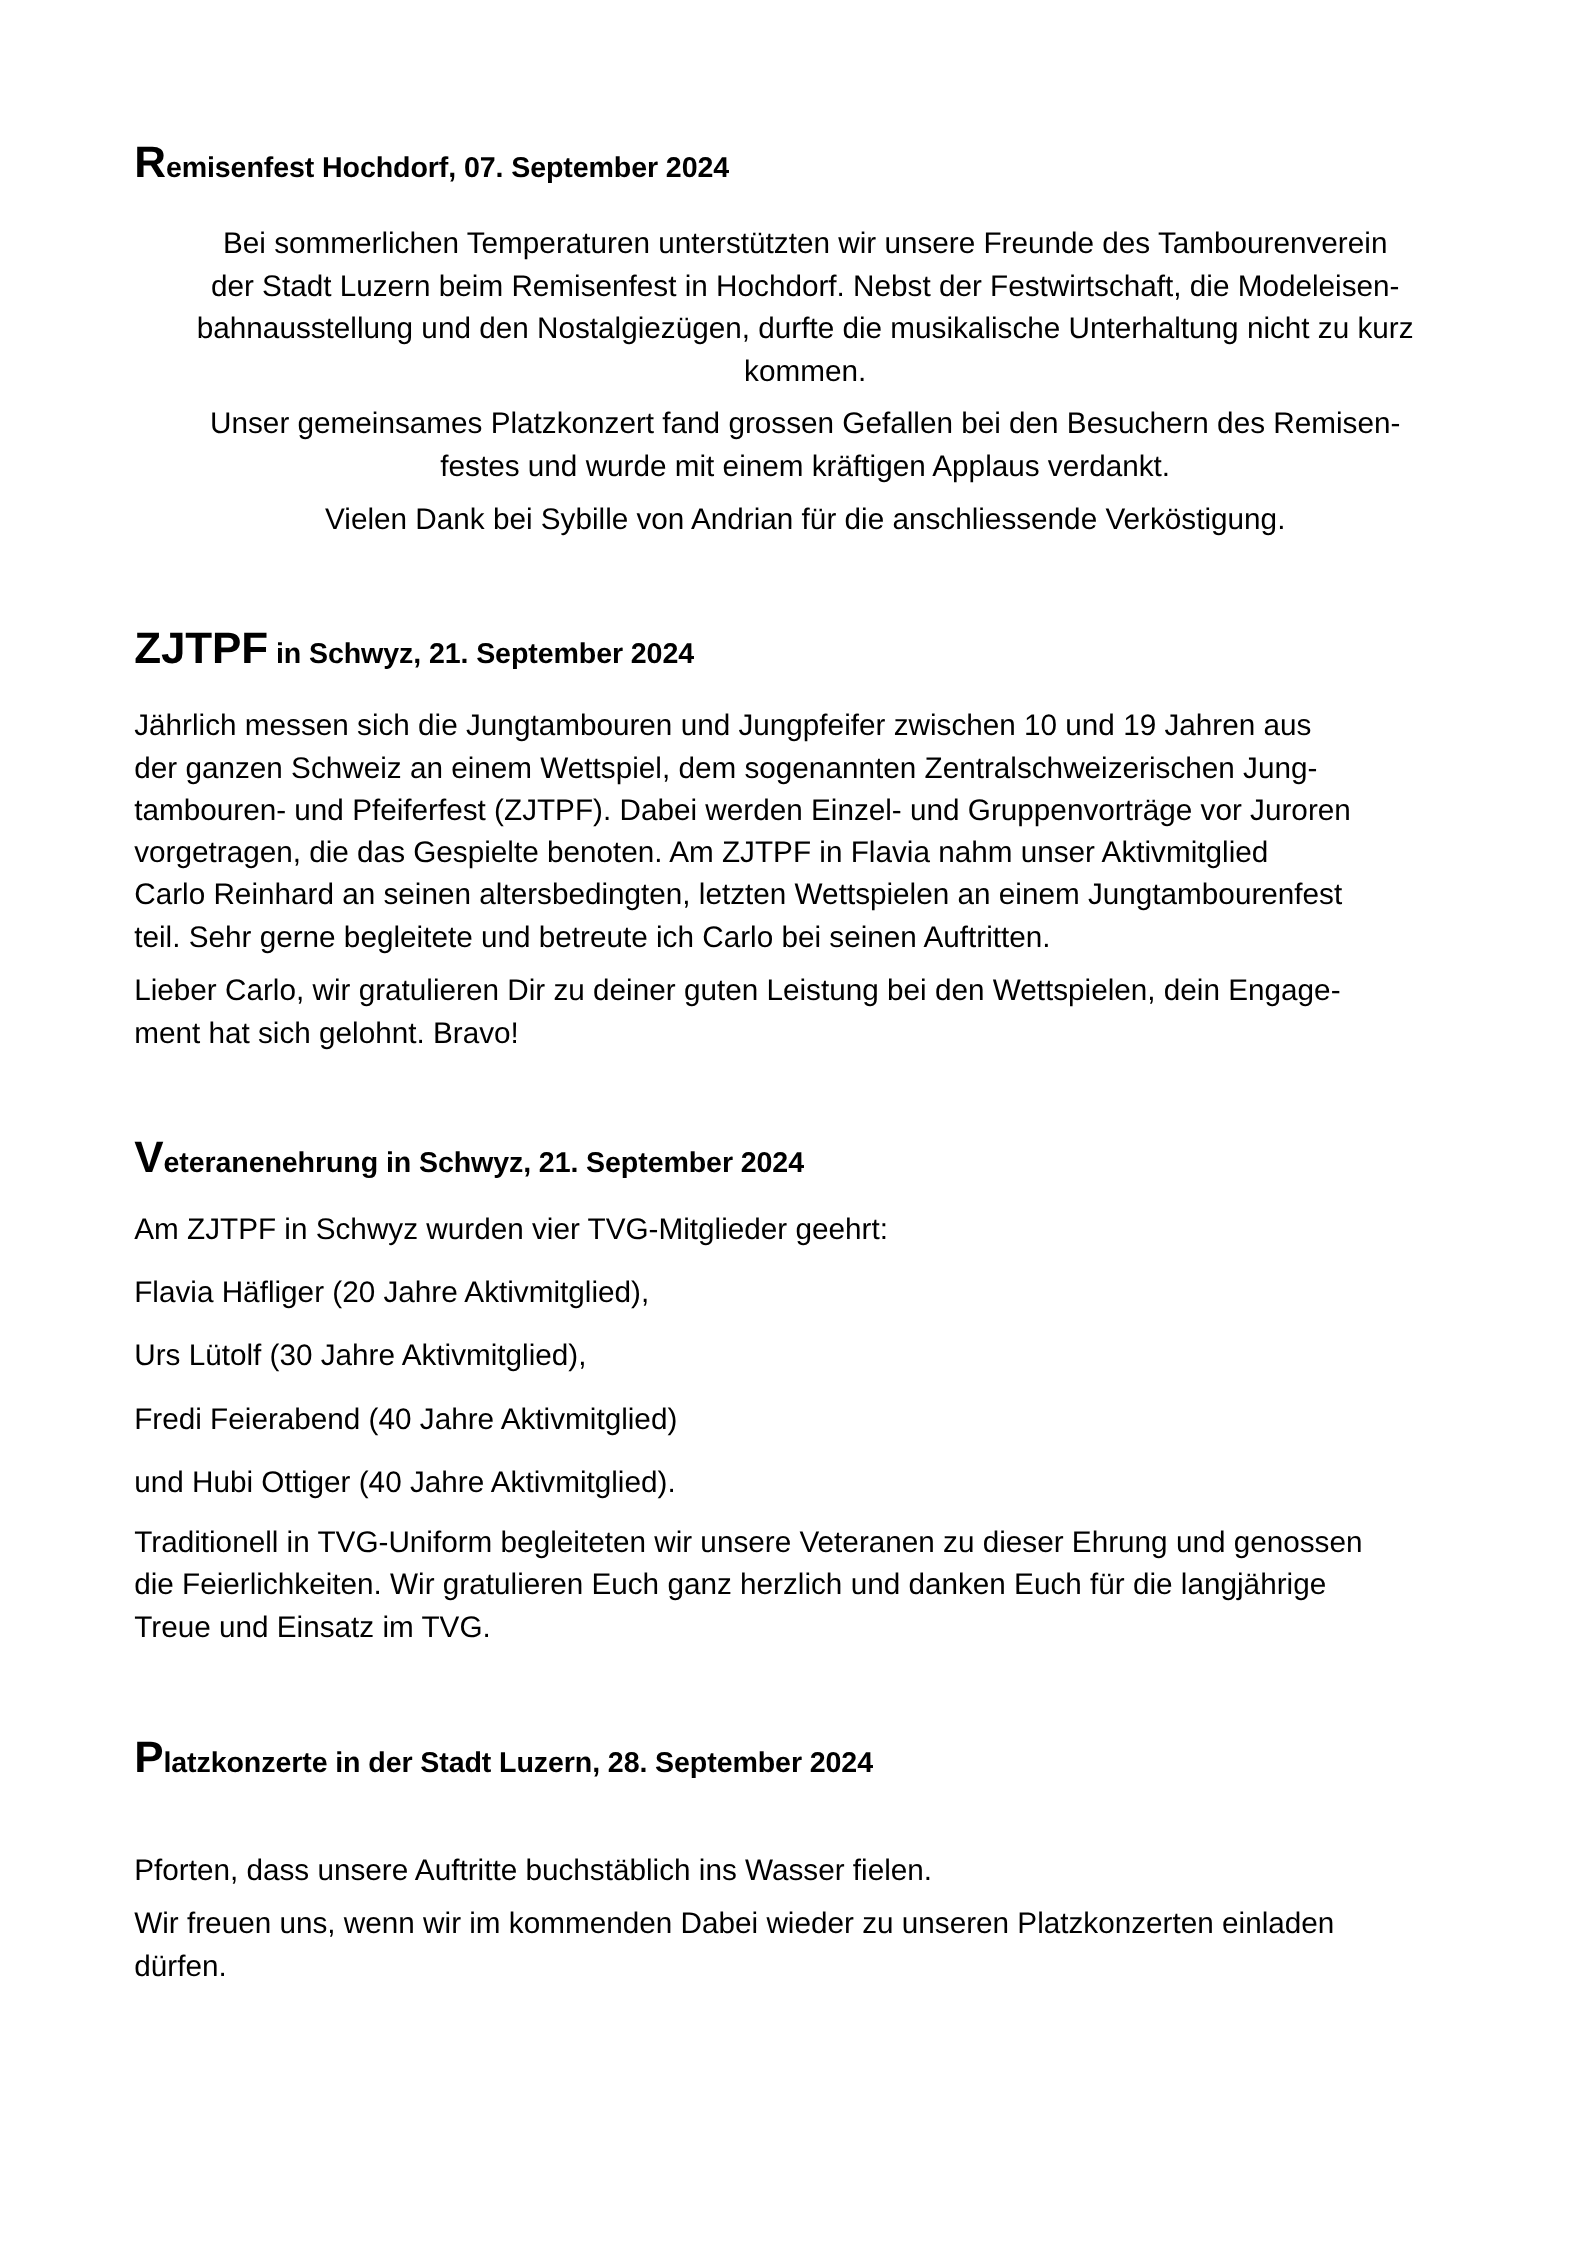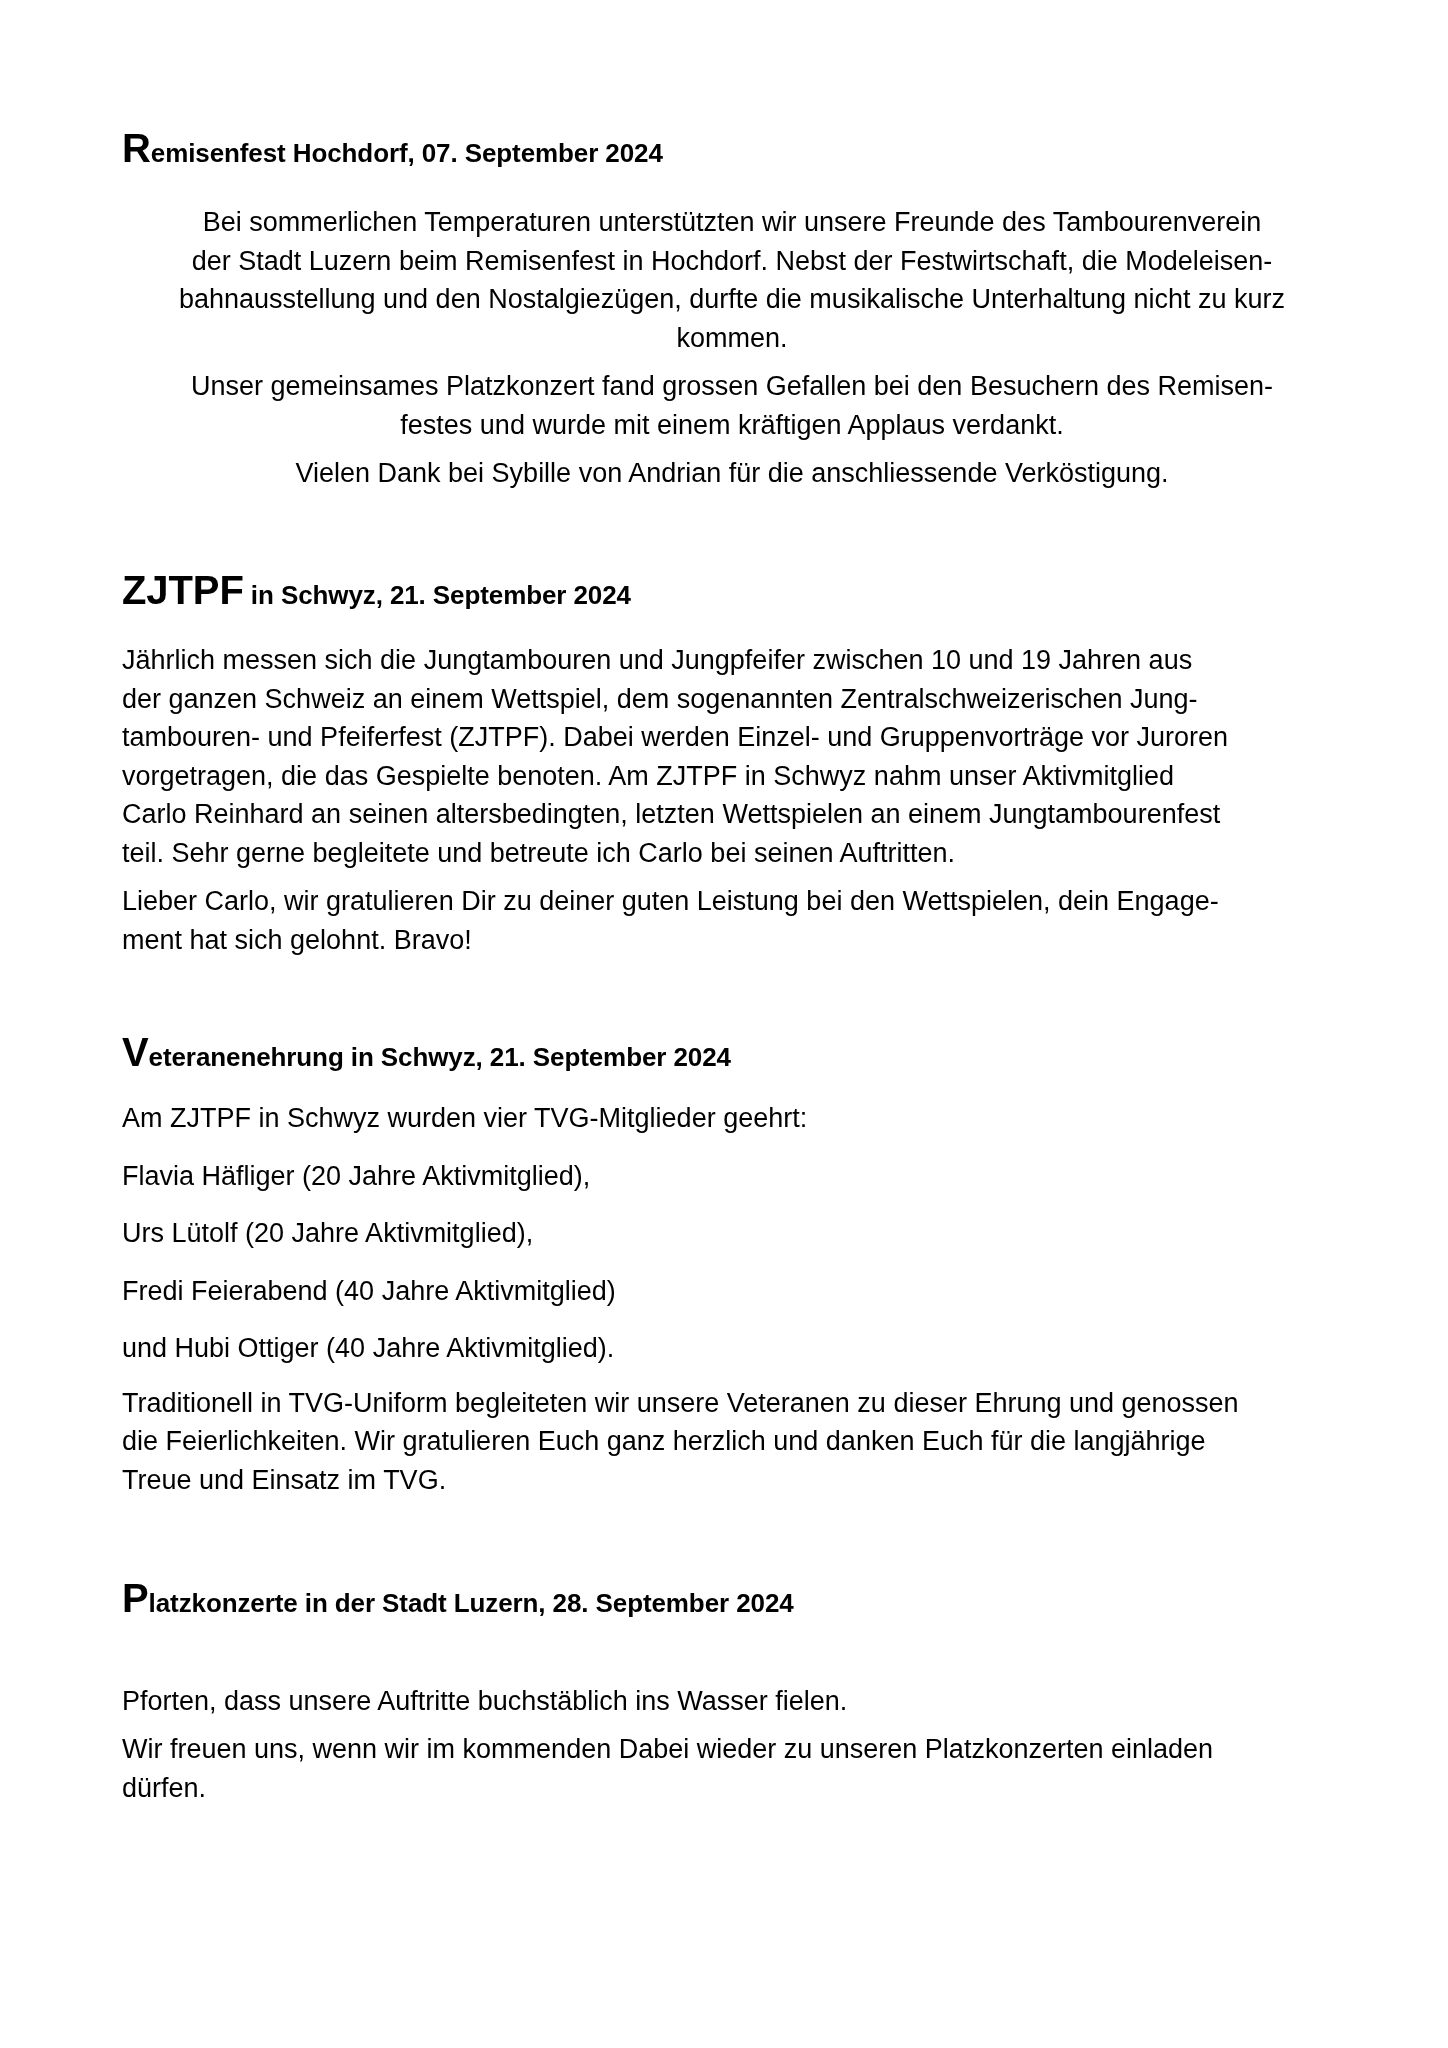--- a/index.html
+++ b/index.html
@@ -81,37 +81,37 @@
     </div>
   </section>
 
   <section class="section" style="top:570px;">
     <h2 class="heading"><span class="lead-word">ZJTPF</span><span> in Schwyz, 21. September 2024</span></h2>
     <div style="margin-top:26px;">
       <p class="para">
         <span>Jährlich messen sich die Jungtambouren und Jungpfeifer zwischen 10 und 19 Jahren aus</span><br>
         <span>der ganzen Schweiz an einem Wettspiel, dem sogenannten Zentralschweizerischen Jung-</span><br>
         <span>tambouren- und Pfeiferfest (ZJTPF). Dabei werden Einzel- und Gruppenvorträge vor Juroren</span><br>
-        <span>vorgetragen, die das Gespielte benoten. Am ZJTPF in Schwyz nahm unser Aktivmitglied</span><br>
+        <span>vorgetragen, die das Gespielte benoten. Am ZJTPF in Flavia nahm unser Aktivmitglied</span><br>
         <span>Carlo Reinhard an seinen altersbedingten, letzten Wettspielen an einem Jungtambourenfest</span><br>
         <span>teil. Sehr gerne begleitete und betreute ich Carlo bei seinen Auftritten.</span>
       </p>
       <p class="para">
         <span>Lieber Carlo, wir gratulieren Dir zu deiner guten Leistung bei den Wettspielen, dein Engage-</span><br>
         <span>ment hat sich gelohnt. Bravo!</span>
       </p>
     </div>
   </section>
 
   <section class="section" style="top:1032px;">
     <h2 class="heading"><span class="initial">V</span><span>eteranenehrung in Schwyz, 21. September 2024</span></h2>
     <div style="margin-top:22px;">
       <p class="list-line">Am ZJTPF in Schwyz wurden vier TVG-Mitglieder geehrt:</p>
       <p class="list-line">Flavia Häfliger (20 Jahre Aktivmitglied),</p>
-      <p class="list-line">Urs Lütolf (20 Jahre Aktivmitglied),</p>
+      <p class="list-line">Urs Lütolf (30 Jahre Aktivmitglied),</p>
       <p class="list-line">Fredi Feierabend (40 Jahre Aktivmitglied)</p>
       <p class="list-line">und Hubi Ottiger (40 Jahre Aktivmitglied).</p>
       <p class="para" style="margin-top:16px;">
         <span>Traditionell in TVG-Uniform begleiteten wir unsere Veteranen zu dieser Ehrung und genossen</span><br>
         <span>die Feierlichkeiten. Wir gratulieren Euch ganz herzlich und danken Euch für die langjährige</span><br>
         <span>Treue und Einsatz im TVG.</span>
       </p>
     </div>
   </section>
 

